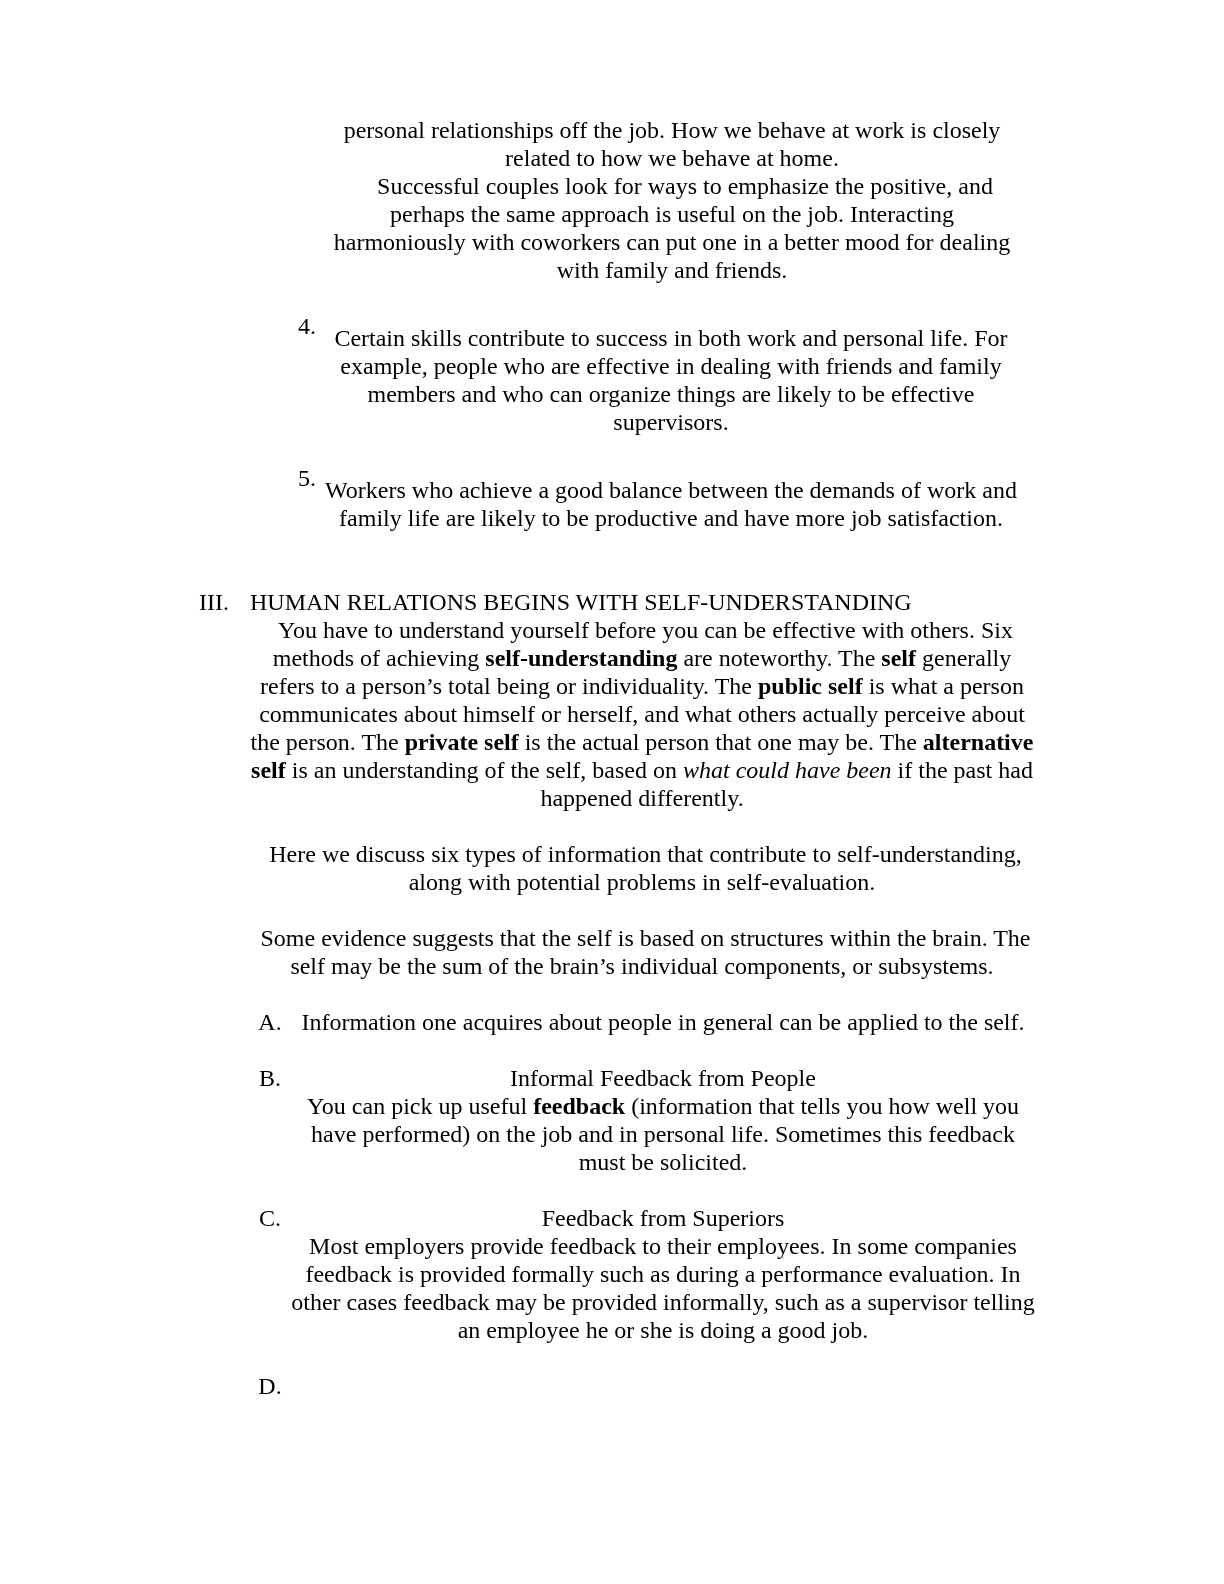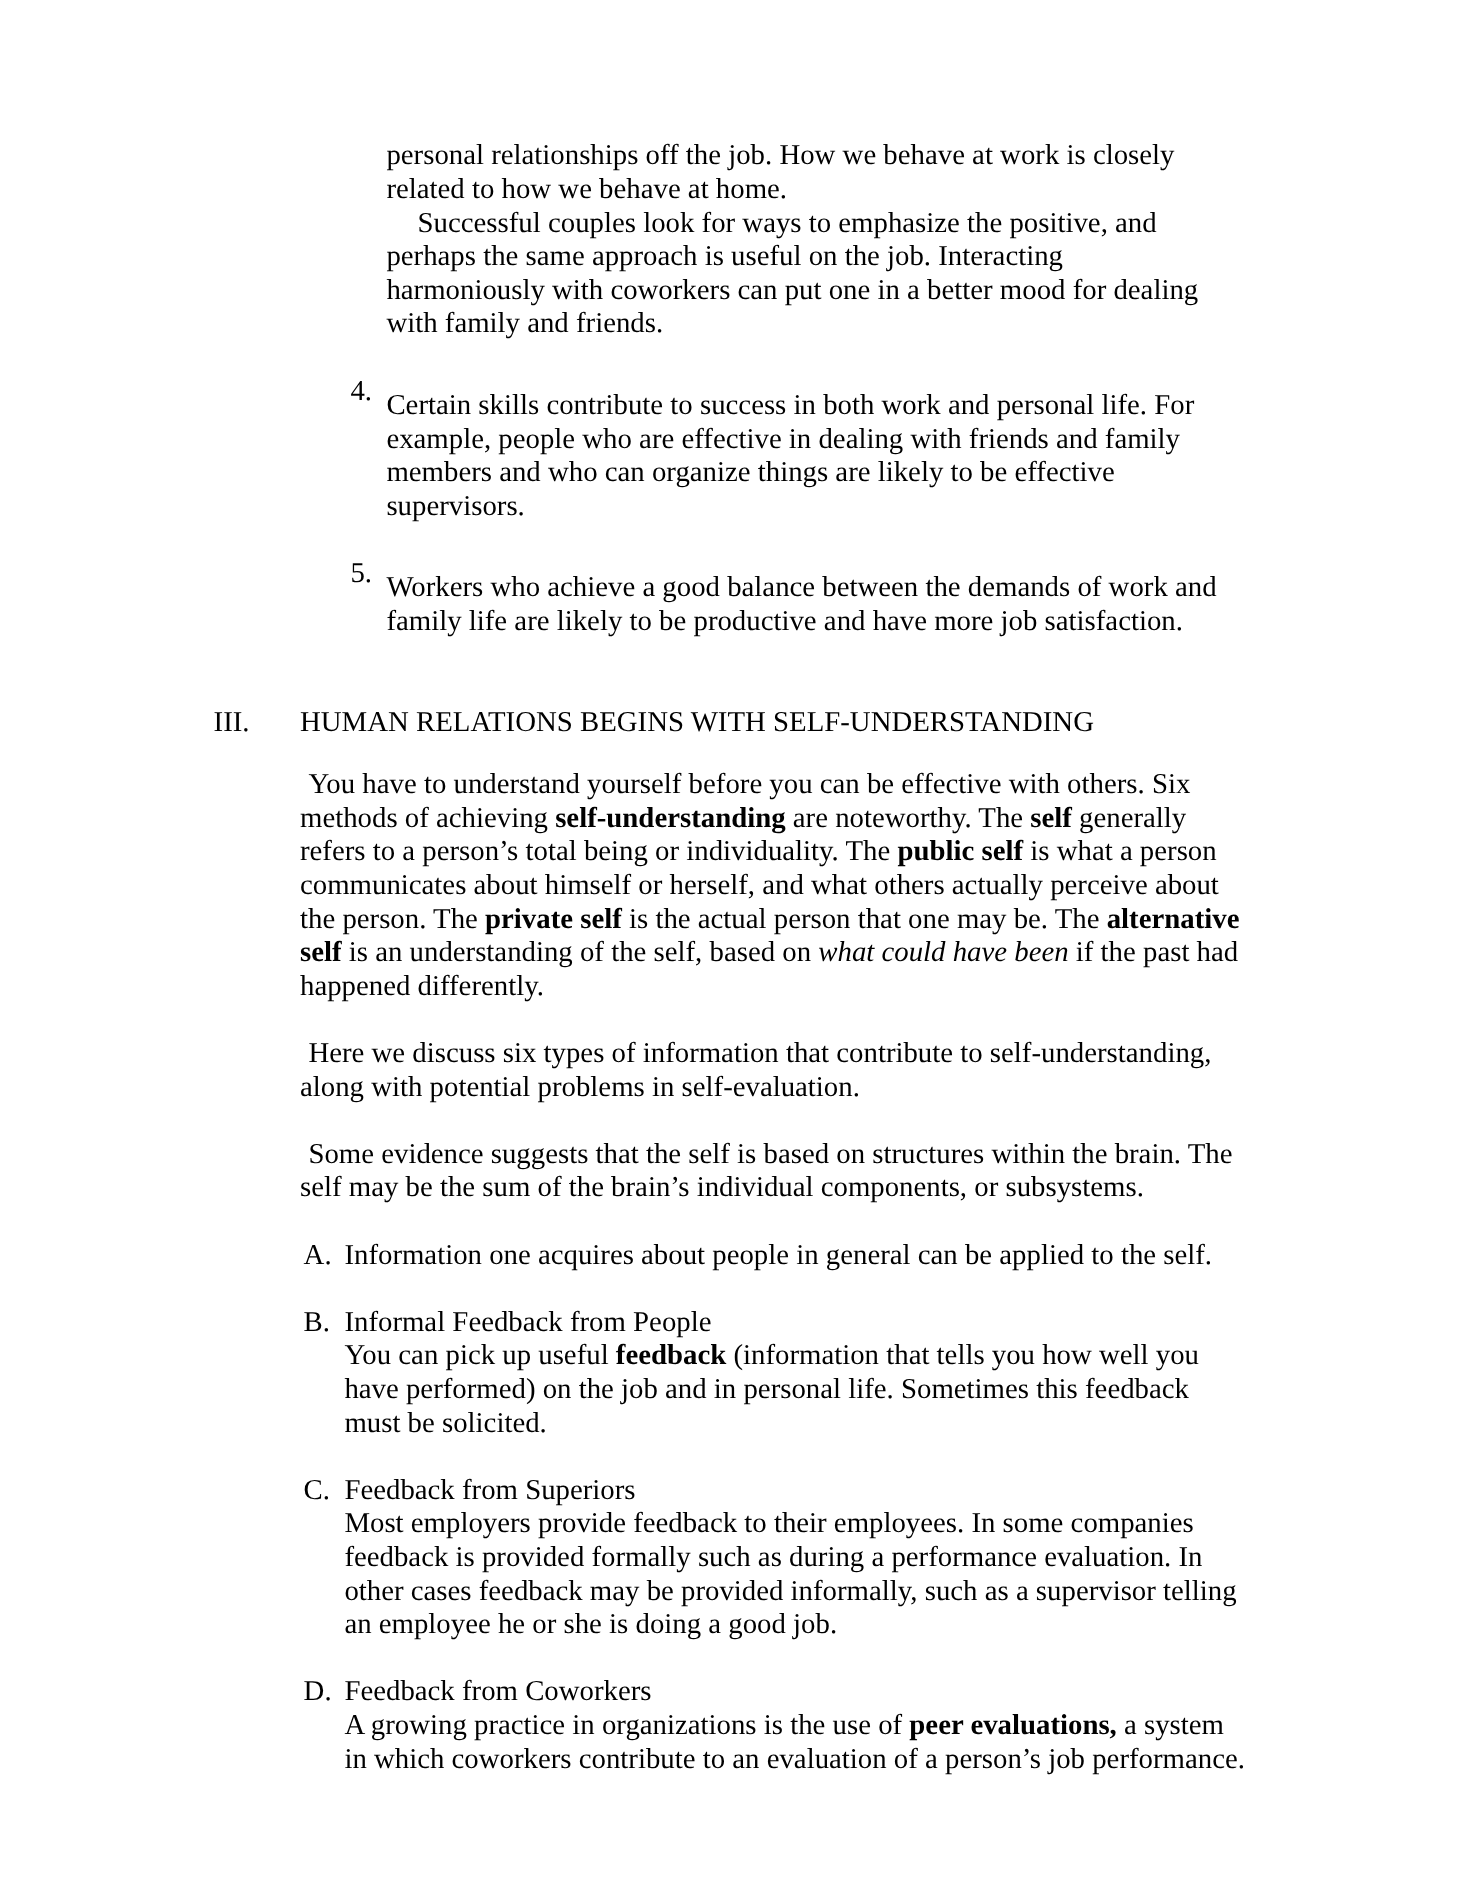--- a/index.html
+++ b/index.html
@@ -8,33 +8,34 @@
     position: relative;
     width: 1224px;
     height: 1584px;
     background: #ffffff;
     color: #000000;
     font-family: "Liberation Serif", "DejaVu Serif", serif;
     font-size: 24px;
     line-height: 28px;
     padding-top: 116px;
     overflow: hidden;
+    text-align: center;
   }
   
   .cont { margin-left: 322px; width: 700px; }
   .cont.second { text-indent: 26px; }
   
   .numitem { display: flex; margin-top: 28px; margin-left: 292px; }
   .nummark { flex: 0 0 30px; }
   .numtext { width: 698px; margin-top: 12px; }
   
   .section-head { display: flex; margin-top: 56px; margin-left: 178px; }
   .numeral { flex: 0 0 72px; }
   
-  .secpara { margin-left: 250px; width: 784px; text-indent: 7px; margin-top: 24px; }
+  .secpara { margin-left: 250px; width: 784px; text-indent: 7px; }
   .secpara.gap { margin-top: 28px; }
   
   .letitem { display: flex; margin-left: 253px; margin-top: 28px; }
   .letmark { flex: 0 0 34px; }
   .lettext { width: 752px; }
 </style>
 </head>
 <body>
 
 <div class="page">
@@ -82,19 +83,15 @@
   <div class="letitem">
     <span class="letmark">C.</span>
     <div class="lettext">
       <div>Feedback from Superiors</div>
       <div><span>Most employers provide feedback to their employees. In some companies feedback is provided formally such as during a performance evaluation. In other cases feedback may be provided informally, such as a supervisor telling an employee he or she is doing a good job.</span></div>
     </div>
   </div>
 
   <div class="letitem">
     <span class="letmark">D.</span>
-    <div class="lettext">
-      <div>Feedback from Coworkers</div>
-      <div><span>A growing practice in organizations is the use of </span><span style="font-weight: bold;">peer evaluations,</span><span> a system in which coworkers contribute to an evaluation of a person’s job performance.</span></div>
-    </div>
   </div>
 
 </div>
 
 </body></html>

